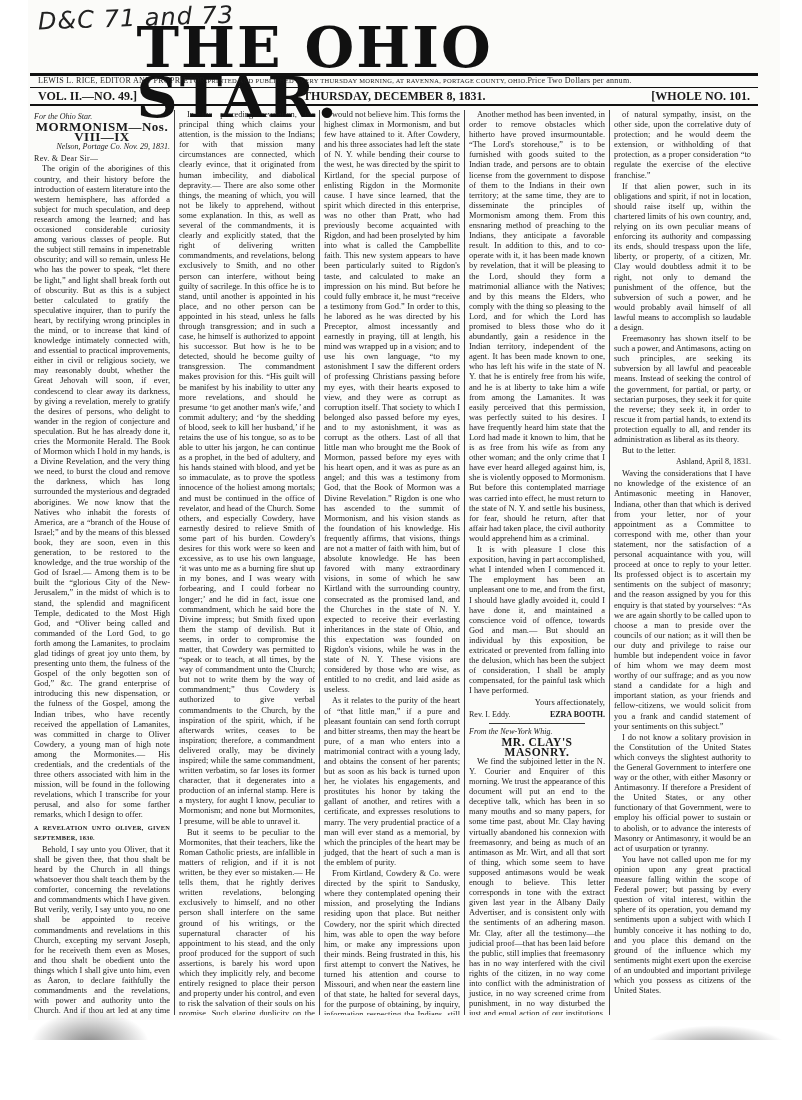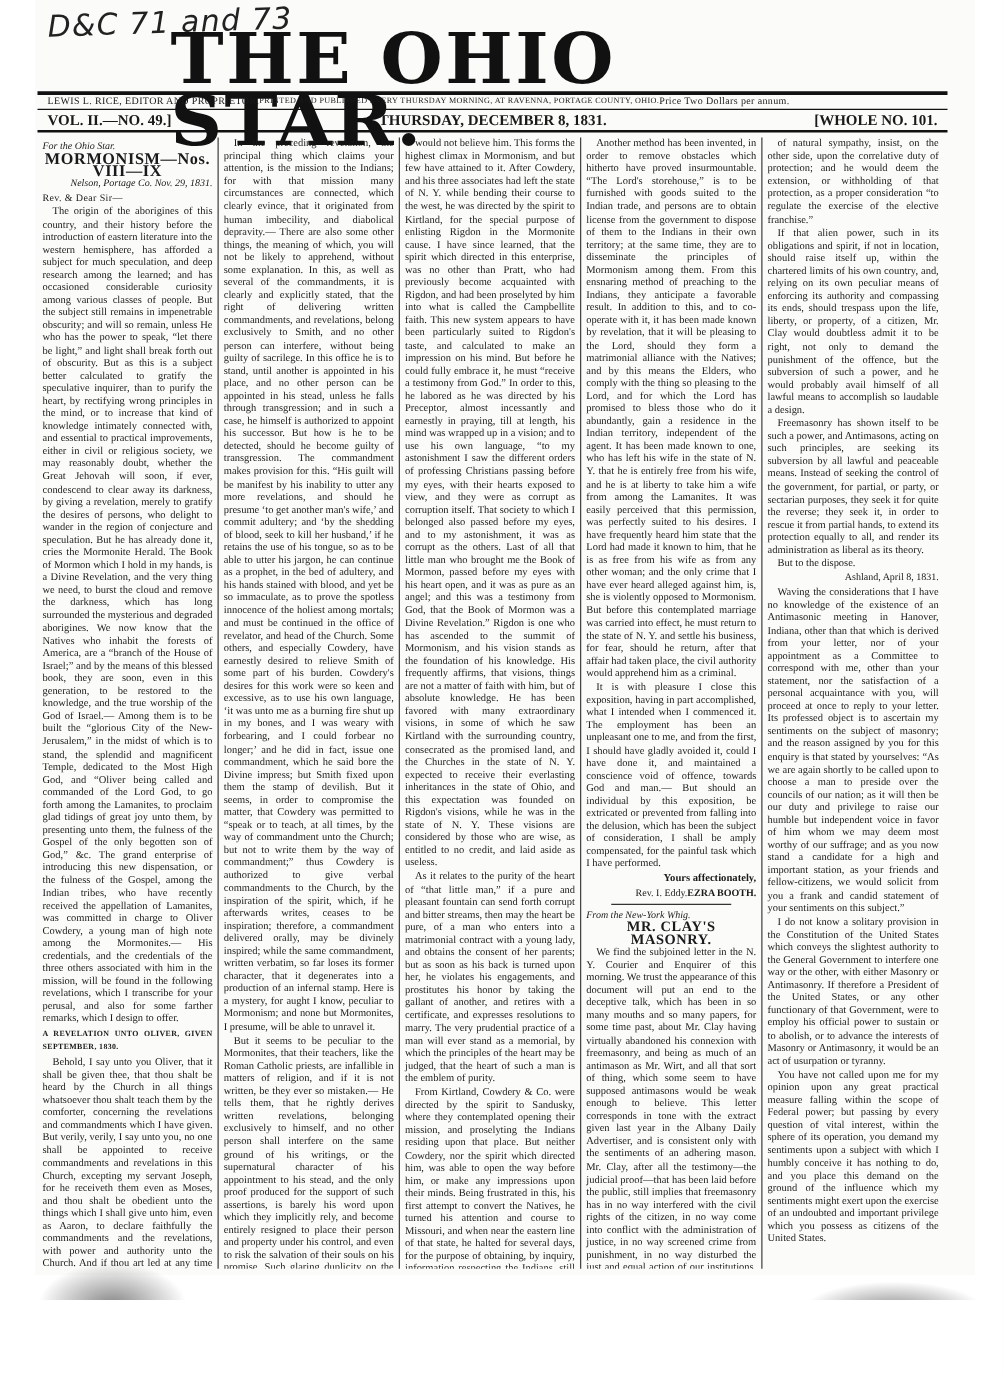--- a/index.html
+++ b/index.html
@@ -14,21 +14,21 @@
   .dateline{position:absolute;left:38px;width:712px;font-size:12px;font-weight:bold;display:flex;justify-content:space-between;gap:13px;}
   .cols{position:absolute;left:30px;top:110px;width:728px;height:905px;display:flex;}
   .col{width:145px;padding:0 4px;box-sizing:border-box;border-right:1px solid #444;overflow:hidden;font-size:8.4px;line-height:10.1px;text-align:justify;}
   .col:last-child{border-right:none;}
   .col p{margin:0 0 1px 0;text-indent:8px;}
   .hdr-small{font-style:italic;text-align:left;font-size:8px;margin:2px 0 0;}
   .hdr-big{text-align:center;font-size:13px;font-weight:bold;letter-spacing:.5px;margin:0;}
   .hdr-right{text-align:right;font-style:italic;font-size:8px;margin:0 0 2px;}
   .caps{font-size:7px;text-transform:uppercase;letter-spacing:.3px;font-weight:bold;}
   .sig{text-align:right;font-weight:bold;font-size:8.5px;margin:1px 0;}
-  .signrow{display:flex;justify-content:flex-end;font-size:8px;margin:2px 0;}
+  .signrow{display:flex;justify-content:space-between;font-size:8px;margin:2px 0;}
   .smudge{position:absolute;border-radius:50%;background:radial-gradient(ellipse at center,rgba(30,30,30,.55),rgba(30,30,30,0) 70%);}
 </style>
 </head>
 <body>
 
 <div class="page"></div>
 
 <div class="handwriting">D&amp;C 71 and 73</div>
 
 <div class="masthead" style="left:142px;">THE OHIO STAR.</div>
@@ -69,37 +69,37 @@
   <div class="col">
     <p>would not believe him. This forms the highest climax in Mormonism, and but few have attained to it. After Cowdery, and his three associates had left the state of N. Y. while bending their course to the west, he was directed by the spirit to Kirtland, for the special purpose of enlisting Rigdon in the Mormonite cause. I have since learned, that the spirit which directed in this enterprise, was no other than Pratt, who had previously become acquainted with Rigdon, and had been proselyted by him into what is called the Campbellite faith. This new system appears to have been particularly suited to Rigdon's taste, and calculated to make an impression on his mind. But before he could fully embrace it, he must “receive a testimony from God.” In order to this, he labored as he was directed by his Preceptor, almost incessantly and earnestly in praying, till at length, his mind was wrapped up in a vision; and to use his own language, “to my astonishment I saw the different orders of professing Christians passing before my eyes, with their hearts exposed to view, and they were as corrupt as corruption itself. That society to which I belonged also passed before my eyes, and to my astonishment, it was as corrupt as the others. Last of all that little man who brought me the Book of Mormon, passed before my eyes with his heart open, and it was as pure as an angel; and this was a testimony from God, that the Book of Mormon was a Divine Revelation.” Rigdon is one who has ascended to the summit of Mormonism, and his vision stands as the foundation of his knowledge. His frequently affirms, that visions, things are not a matter of faith with him, but of absolute knowledge. He has been favored with many extraordinary visions, in some of which he saw Kirtland with the surrounding country, consecrated as the promised land, and the Churches in the state of N. Y. expected to receive their everlasting inheritances in the state of Ohio, and this expectation was founded on Rigdon's visions, while he was in the state of N. Y. These visions are considered by those who are wise, as entitled to no credit, and laid aside as useless.</p>
     <p>As it relates to the purity of the heart of “that little man,” if a pure and pleasant fountain can send forth corrupt and bitter streams, then may the heart be pure, of a man who enters into a matrimonial contract with a young lady, and obtains the consent of her parents; but as soon as his back is turned upon her, he violates his engagements, and prostitutes his honor by taking the gallant of another, and retires with a certificate, and expresses resolutions to marry. The very prudential practice of a man will ever stand as a memorial, by which the principles of the heart may be judged, that the heart of such a man is the emblem of purity.</p>
     <p>From Kirtland, Cowdery &amp; Co. were directed by the spirit to Sandusky, where they contemplated opening their mission, and proselyting the Indians residing upon that place. But neither Cowdery, nor the spirit which directed him, was able to open the way before him, or make any impressions upon their minds. Being frustrated in this, his first attempt to convert the Natives, he turned his attention and course to Missouri, and when near the eastern line of that state, he halted for several days, for the purpose of obtaining, by inquiry, information respecting the Indians, still further to the West. It appears that he was fearful that his infallible guide, (the spirit,) was incapable to direct him, while proceeding further to the west; consequently, he applied to men more capable of giving instruction than the spirit, by which he was influenced. When he arrived at the western line of Missouri, he passed it into the Indian territory, where he continued but a short time, before he was notified by the U. S. agent, that he must either re-pass the line, or be compelled to take his residence in the garrison, forty miles up the Arkansas river. As there was no other alternative, he thought it the most expedient to return, and though the time was sufficient to pass the line, yet it is a fact, he stays in the Indian since. The spirit which directed Cowdery and commanded of the Lord to go to “the Lamanites,” and a Church be established among them, but no scenes is he suffered to remain a moment, with a chance sufficient to make the Indians...</p>
 
   </div>
 
   <div class="col">
     <p>Another method has been invented, in order to remove obstacles which hitherto have proved insurmountable. “The Lord's storehouse,” is to be furnished with goods suited to the Indian trade, and persons are to obtain license from the government to dispose of them to the Indians in their own territory; at the same time, they are to disseminate the principles of Mormonism among them. From this ensnaring method of preaching to the Indians, they anticipate a favorable result. In addition to this, and to co-operate with it, it has been made known by revelation, that it will be pleasing to the Lord, should they form a matrimonial alliance with the Natives; and by this means the Elders, who comply with the thing so pleasing to the Lord, and for which the Lord has promised to bless those who do it abundantly, gain a residence in the Indian territory, independent of the agent. It has been made known to one, who has left his wife in the state of N. Y. that he is entirely free from his wife, and he is at liberty to take him a wife from among the Lamanites. It was easily perceived that this permission, was perfectly suited to his desires. I have frequently heard him state that the Lord had made it known to him, that he is as free from his wife as from any other woman; and the only crime that I have ever heard alleged against him, is, she is violently opposed to Mormonism. But before this contemplated marriage was carried into effect, he must return to the state of N. Y. and settle his business, for fear, should he return, after that affair had taken place, the civil authority would apprehend him as a criminal.</p>
     <p>It is with pleasure I close this exposition, having in part accomplished, what I intended when I commenced it. The employment has been an unpleasant one to me, and from the first, I should have gladly avoided it, could I have done it, and maintained a conscience void of offence, towards God and man.— But should an individual by this exposition, be extricated or prevented from falling into the delusion, which has been the subject of consideration, I shall be amply compensated, for the painful task which I have performed.</p>
-    <div class="sig" style="font-weight:bold;">Yours affectionately,</div>
+    <div class="sig" style="font-weight:normal;">Yours affectionately,</div>
     <div class="signrow">
       <span>Rev. I. Eddy.</span>
       <span style="font-weight:bold;">EZRA BOOTH.</span>
     </div>
     <div style="border-top:1px solid #333;margin:3px 20px;"></div>
     <div class="hdr-small">From the New-York Whig.</div>
     <div class="hdr-big" style="font-size:11.5px;text-align:center;">MR. CLAY'S MASONRY.</div>
     <p>We find the subjoined letter in the N. Y. Courier and Enquirer of this morning. We trust the appearance of this document will put an end to the deceptive talk, which has been in so many mouths and so many papers, for some time past, about Mr. Clay having virtually abandoned his connexion with freemasonry, and being as much of an antimason as Mr. Wirt, and all that sort of thing, which some seem to have supposed antimasons would be weak enough to believe. This letter corresponds in tone with the extract given last year in the Albany Daily Advertiser, and is consistent only with the sentiments of an adhering mason. Mr. Clay, after all the testimony—the judicial proof—that has been laid before the public, still implies that freemasonry has in no way interfered with the civil rights of the citizen, in no way come into conflict with the administration of justice, in no way screened crime from punishment, in no way disturbed the just and equal action of our institutions, in no way set up allegiance sworn in secret to its own dark object, in opposition to the allegiance due to the sovereignty of the people, in no way lifted its own unhallowed power against the rightful supremacy of the laws, but that it stands on the same footing as the “religious, social, benevolent or literary associations” of the land. Mr. Clay thinks that political power should not interfere with masonry, though masonry is perpetually interfering with political power; and that while the mystic order is drawing to itself, through all its secret channels, an inordinate influence, disbursed by our whole theory of government, it would be “usurpation or tyranny” to resist that influence, or seek to displace it by the regular, open, and orderly application of no means but such as are sanctioned by the spirit as well as letter of our institutions and laws.</p>
 
   </div>
 
   <div class="col">
     <p>of natural sympathy, insist, on the other side, upon the correlative duty of protection; and he would deem the extension, or withholding of that protection, as a proper consideration “to regulate the exercise of the elective franchise.”</p>
     <p>If that alien power, such in its obligations and spirit, if not in location, should raise itself up, within the chartered limits of his own country, and, relying on its own peculiar means of enforcing its authority and compassing its ends, should trespass upon the life, liberty, or property, of a citizen, Mr. Clay would doubtless admit it to be right, not only to demand the punishment of the offence, but the subversion of such a power, and he would probably avail himself of all lawful means to accomplish so laudable a design.</p>
     <p>Freemasonry has shown itself to be such a power, and Antimasons, acting on such principles, are seeking its subversion by all lawful and peaceable means. Instead of seeking the control of the government, for partial, or party, or sectarian purposes, they seek it for quite the reverse; they seek it, in order to rescue it from partial hands, to extend its protection equally to all, and render its administration as liberal as its theory.</p>
-    <p>But to the dispose.</p>
+    <p>But to the letter.</p>
     <div class="hdr-right" style="font-style:normal;">Ashland, April 8, 1831.</div>
     <p>Waving the considerations that I have no knowledge of the existence of an Antimasonic meeting in Hanover, Indiana, other than that which is derived from your letter, nor of your appointment as a Committee to correspond with me, other than your statement, nor the satisfaction of a personal acquaintance with you, will proceed at once to reply to your letter. Its professed object is to ascertain my sentiments on the subject of masonry; and the reason assigned by you for this enquiry is that stated by yourselves: “As we are again shortly to be called upon to choose a man to preside over the councils of our nation; as it will then be our duty and privilege to raise our humble but independent voice in favor of him whom we may deem most worthy of our suffrage; and as you now stand a candidate for a high and important station, as your friends and fellow-citizens, we would solicit from you a frank and candid statement of your sentiments on this subject.”</p>
     <p>I do not know a solitary provision in the Constitution of the United States which conveys the slightest authority to the General Government to interfere one way or the other, with either Masonry or Antimasonry. If therefore a President of the United States, or any other functionary of that Government, were to employ his official power to sustain or to abolish, or to advance the interests of Masonry or Antimasonry, it would be an act of usurpation or tyranny.</p>
     <p>You have not called upon me for my opinion upon any great practical measure falling within the scope of Federal power; but passing by every question of vital interest, within the sphere of its operation, you demand my sentiments upon a subject with which I humbly conceive it has nothing to do, and you place this demand on the ground of the influence which my sentiments might exert upon the exercise of an undoubted and important privilege which you possess as citizens of the United States.</p>
 
   </div>
 
 </div>
 
 <div class="smudge" style="left:30px;top:1010px;width:120px;height:70px;"></div>

